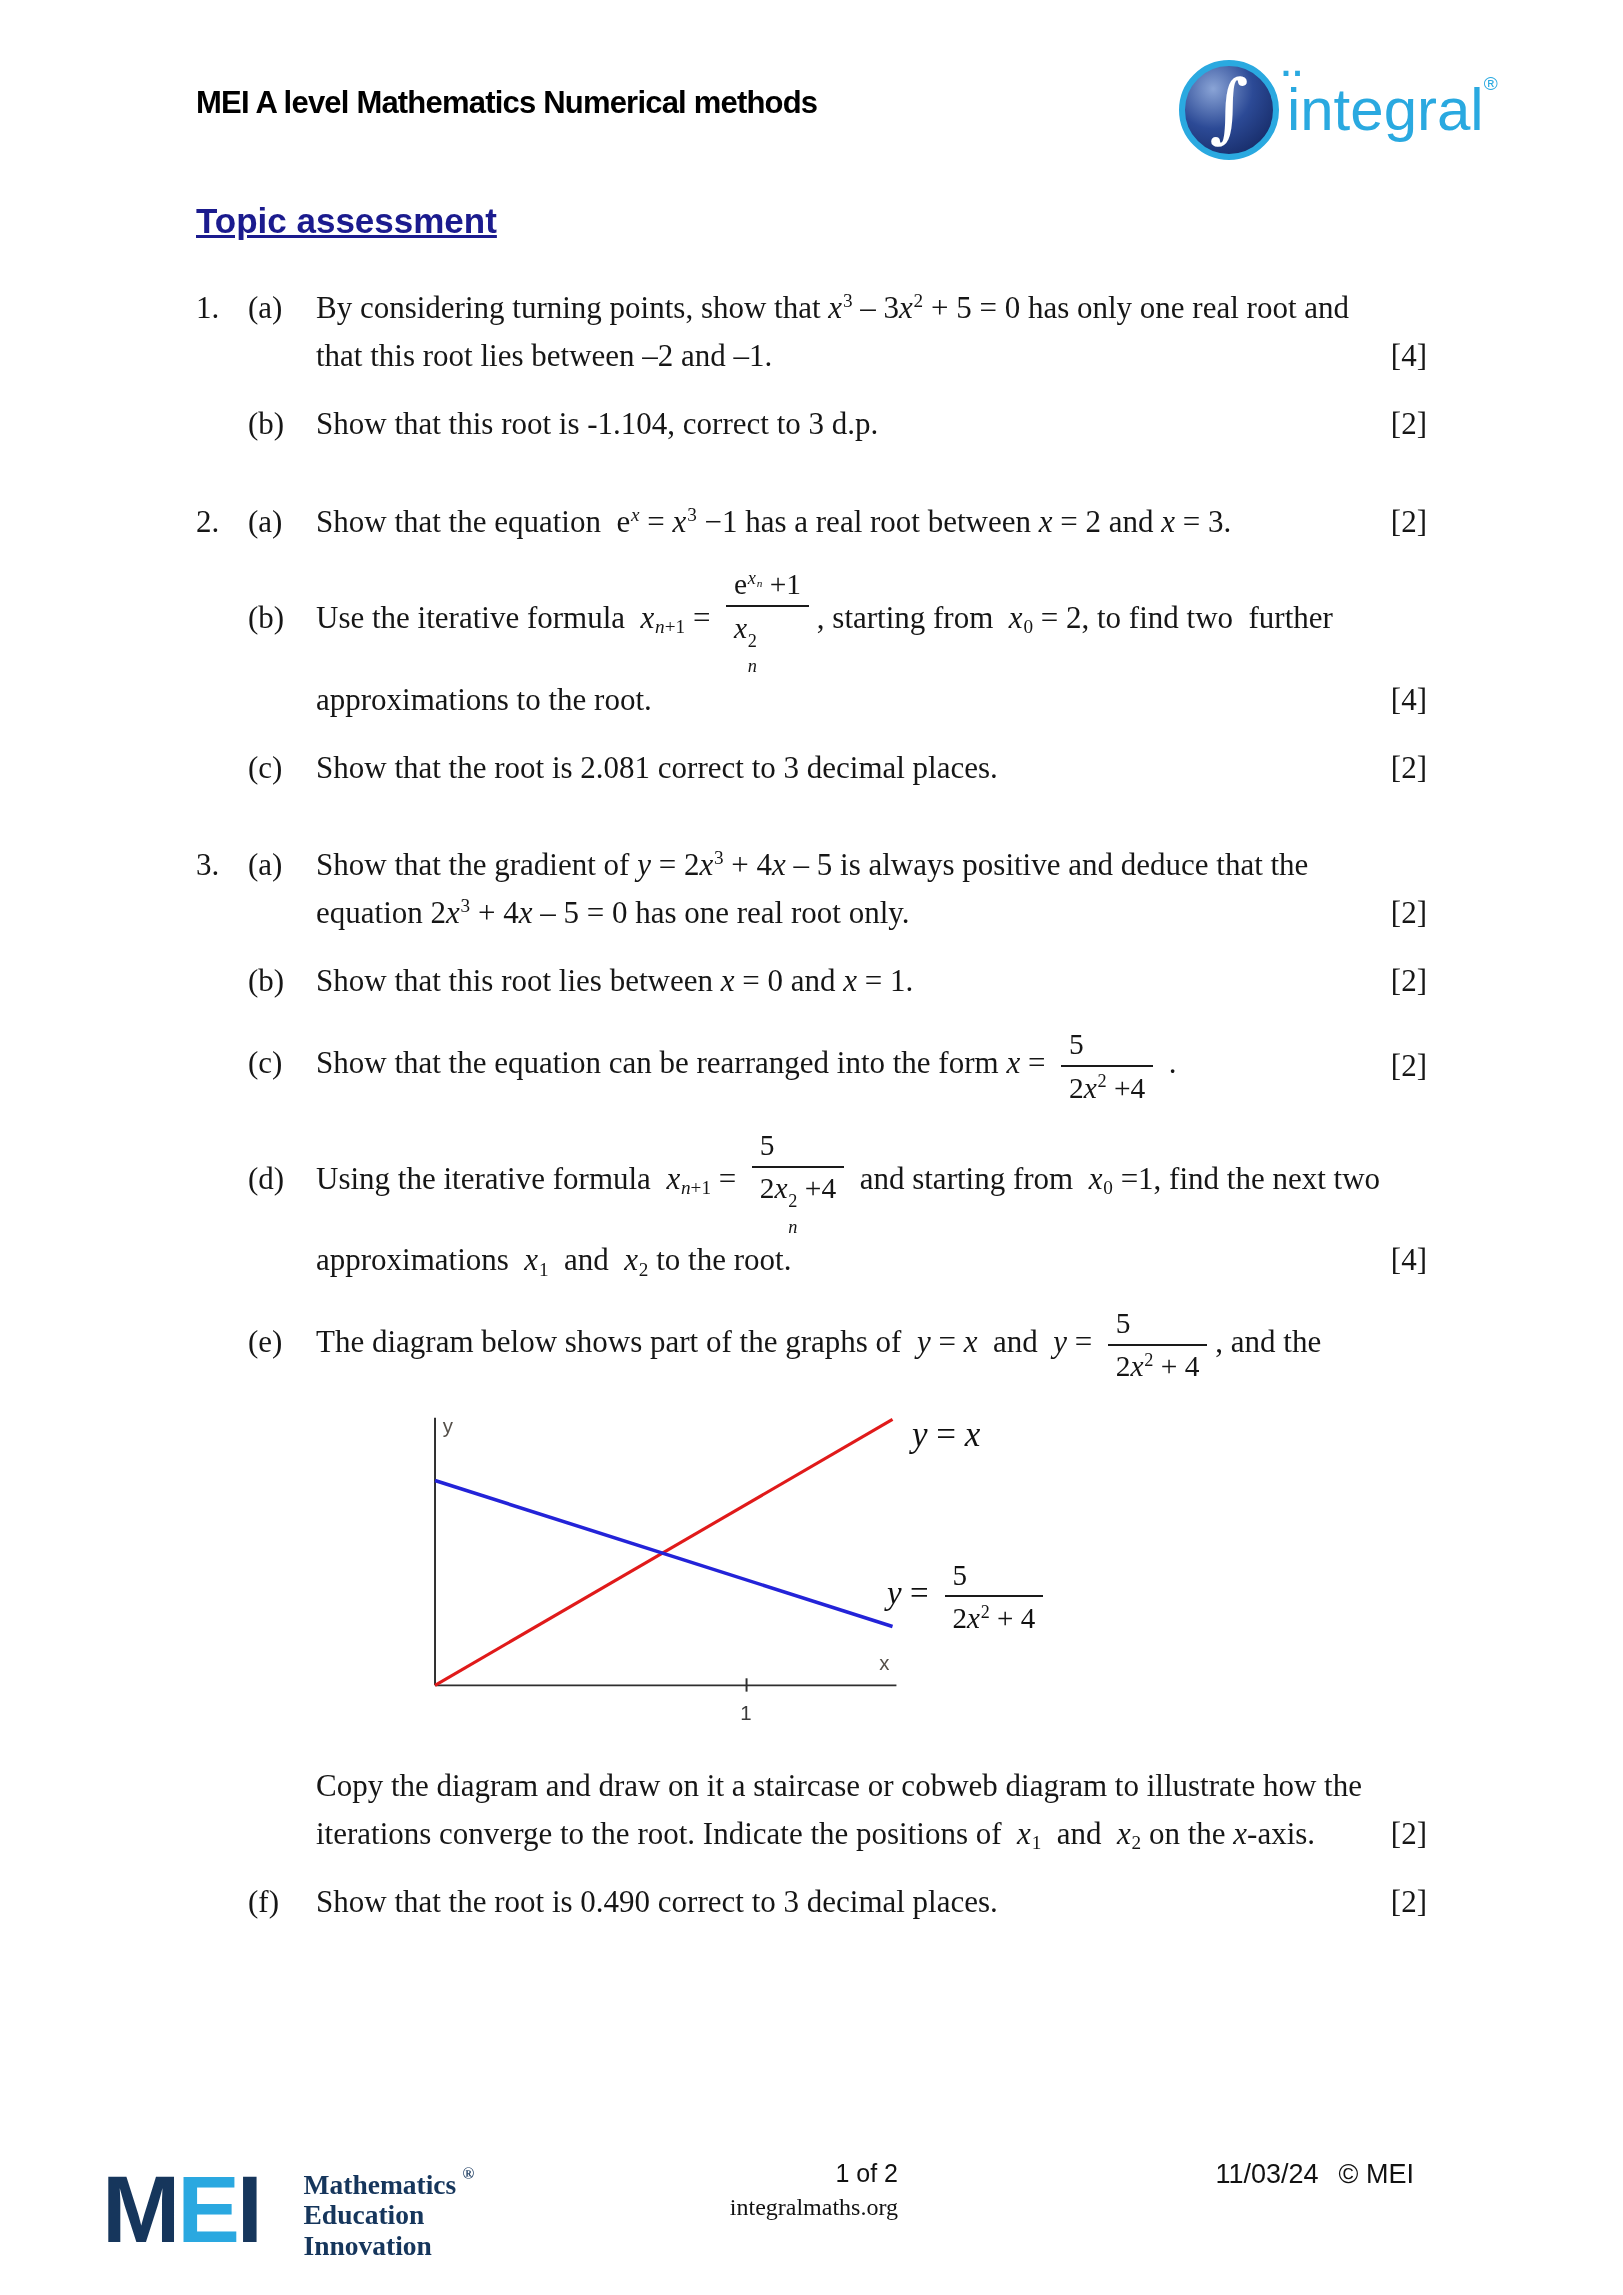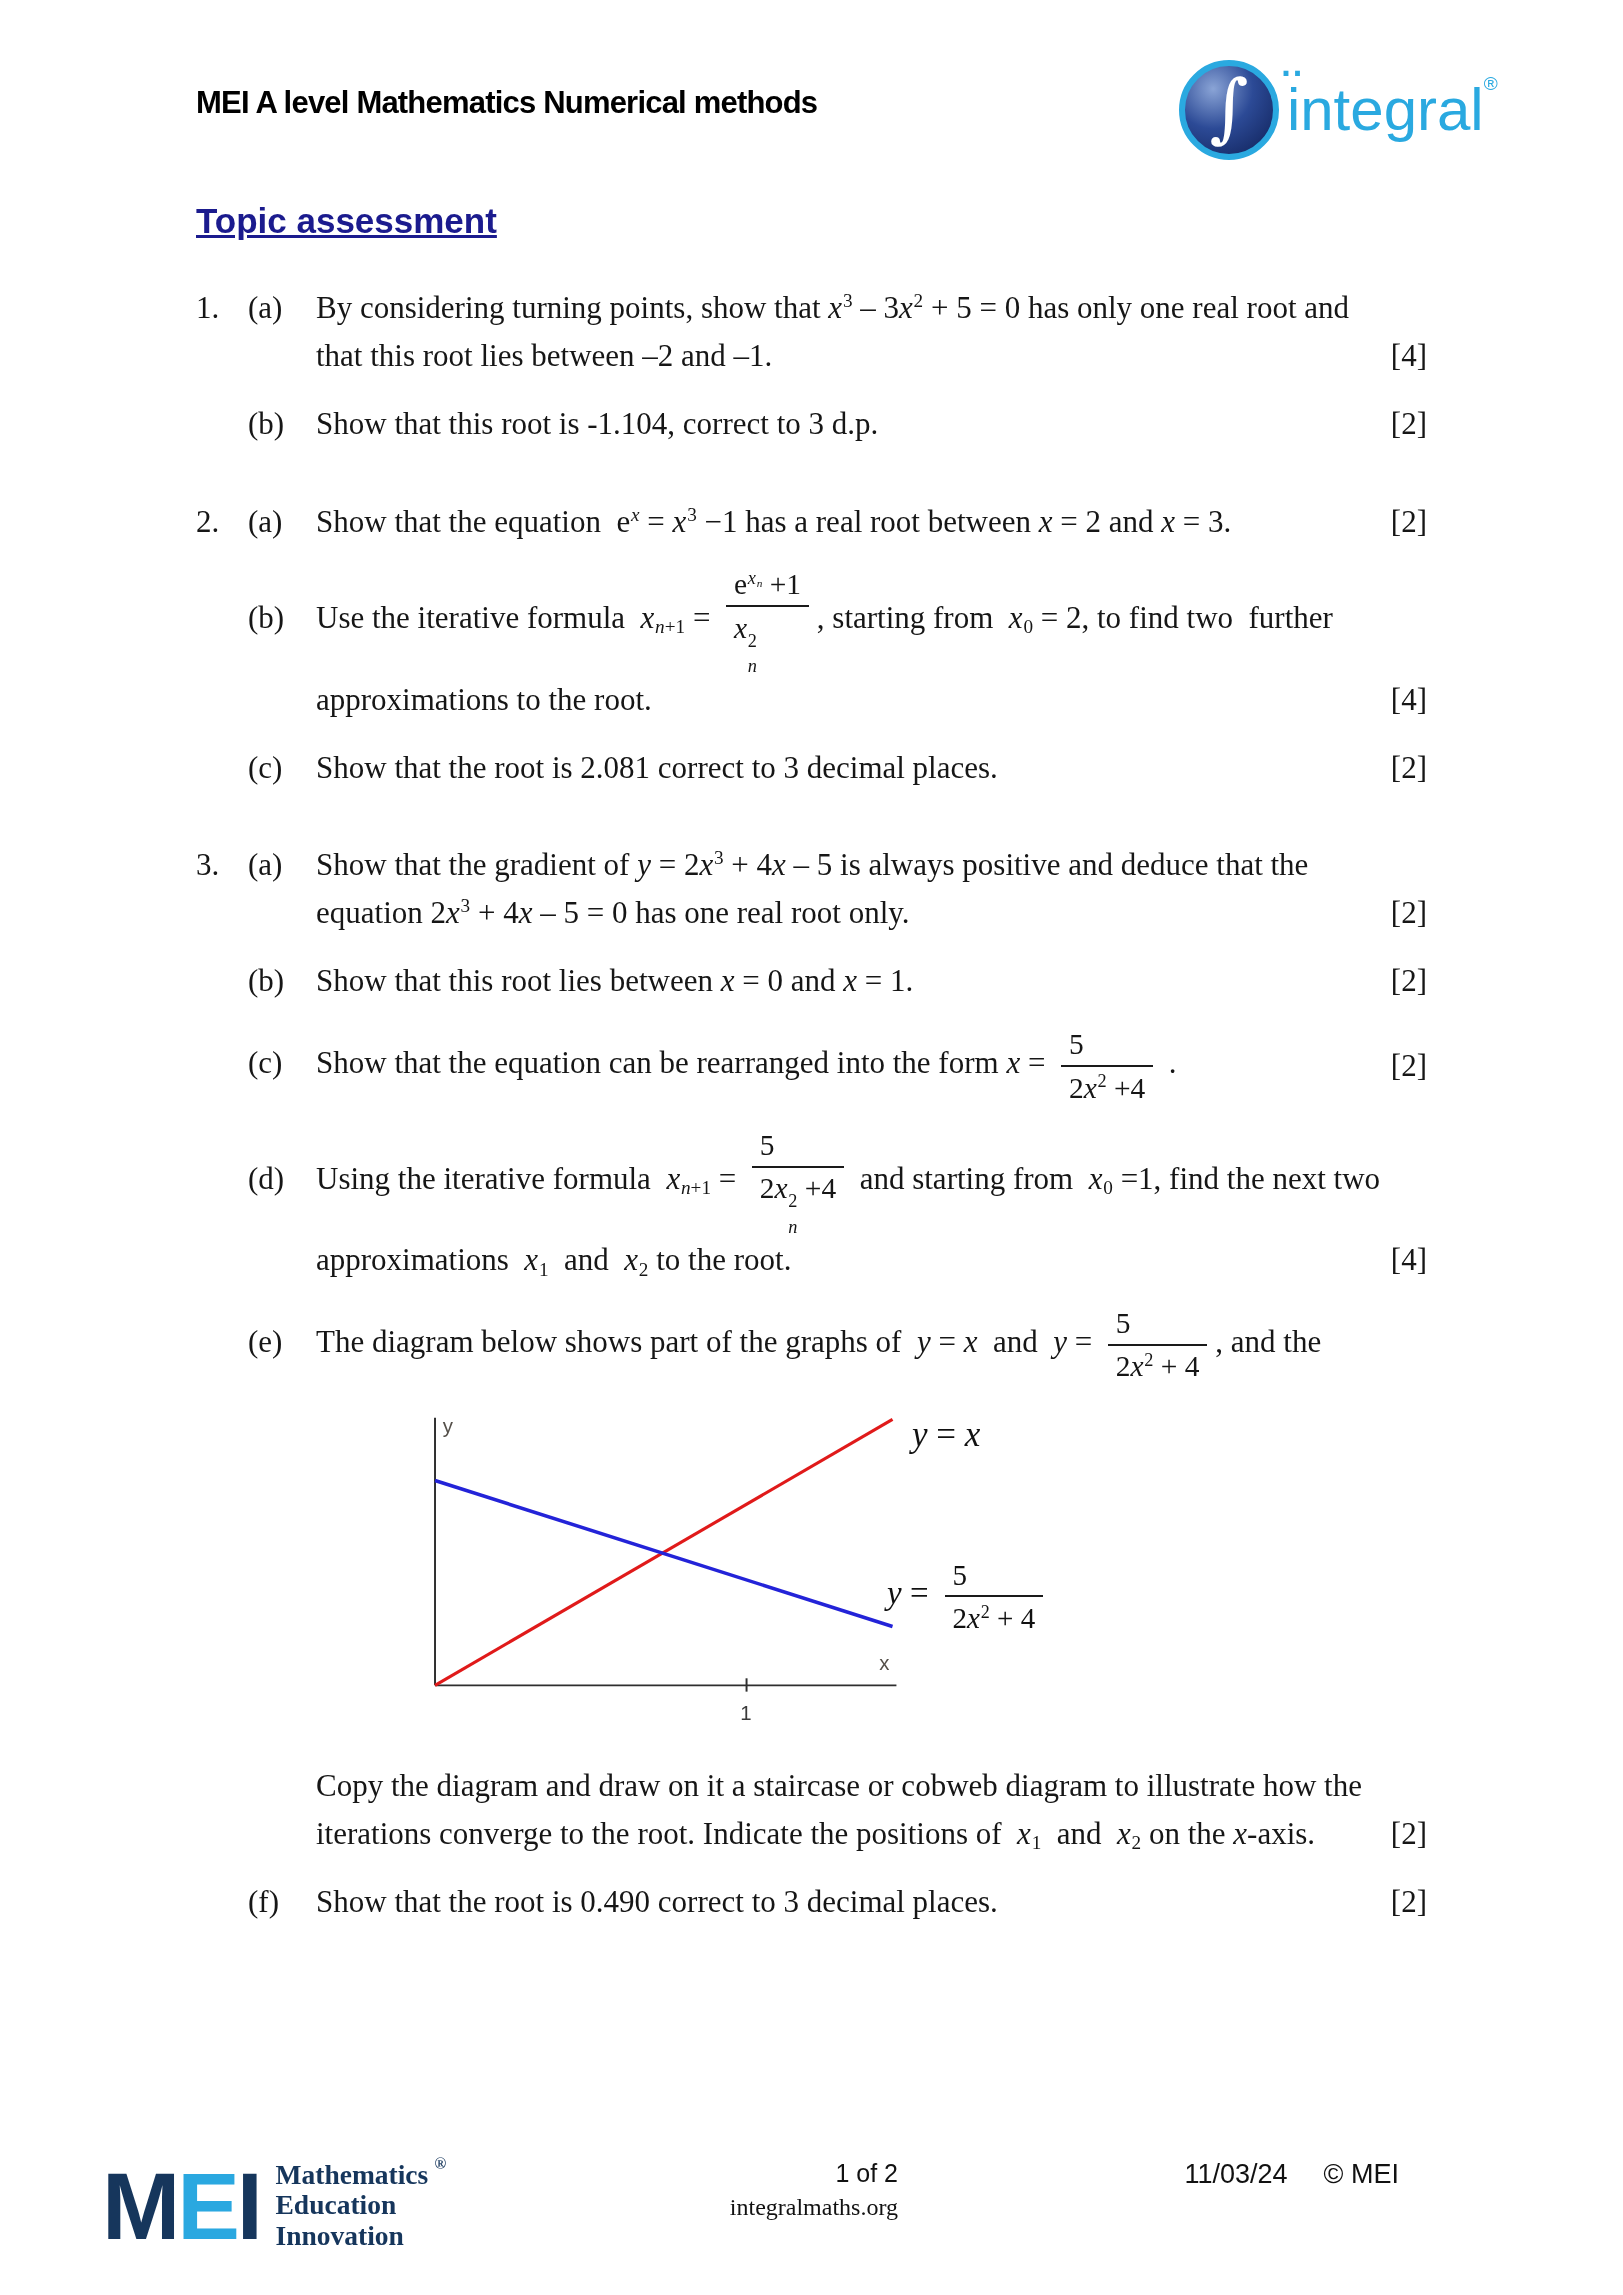--- a/index.html
+++ b/index.html
@@ -51,30 +51,30 @@
   .diagram svg{position:absolute;left:0;top:0;}
   .axis-label{font-family:"Liberation Sans",sans-serif;font-size:26px;fill:#55504a;}
   .tick-label{font-family:"Liberation Sans",sans-serif;font-size:26px;fill:#3a3a3a;}
   .dg-label{position:absolute;font-size:35px;color:#111;white-space:nowrap;}
   .dg-label-red{left:543px;top:9.4px;}
   .dg-label-blue{left:518px;top:151px;font-size:33px;}
   .dg-label-blue .frac{font-size:0.88em;}
 
   
   .footer{position:absolute;left:0;top:2151px;width:1623px;height:118px;}
-  .mei-logo{position:absolute;left:102px;top:6px;display:flex;align-items:flex-end;}
+  .mei-logo{position:absolute;left:102px;top:16px;display:flex;align-items:flex-start;gap:28px;}
   .mei-letters{font-family:"Liberation Sans",sans-serif;font-weight:bold;font-size:94px;
                line-height:0.92;letter-spacing:-3.1px;}
   .mei-wordmark{margin-left:15.7px;font-family:"Liberation Serif",serif;font-weight:bold;
                 color:#16365c;font-size:27.5px;line-height:1.1;padding-top:3.1px;}
   .mei-reg{font-size:15.7px;vertical-align:top;position:relative;top:-4.7px;margin-left:6.3px;}
   .foot-center{position:absolute;left:694px;top:7.9px;width:204px;text-align:right;}
   .foot-pageinfo{font-family:"Liberation Sans",sans-serif;font-size:25px;color:#111;}
   .foot-site{font-family:"Liberation Serif",serif;font-size:24px;color:#111;margin-top:6.3px;}
-  .foot-right{position:absolute;right:224px;top:7.9px;display:flex;gap:36px;
+  .foot-right{position:absolute;right:209px;top:7.9px;display:flex;gap:20px;
               font-family:"Liberation Sans",sans-serif;font-size:27px;color:#111;}
 </style>
 </head>
 <body>
 
 <div class="page">
 
   <div class="hdr-title">MEI A level Mathematics Numerical methods</div>
   <div class="int-logo">
     <div class="int-sphere">

